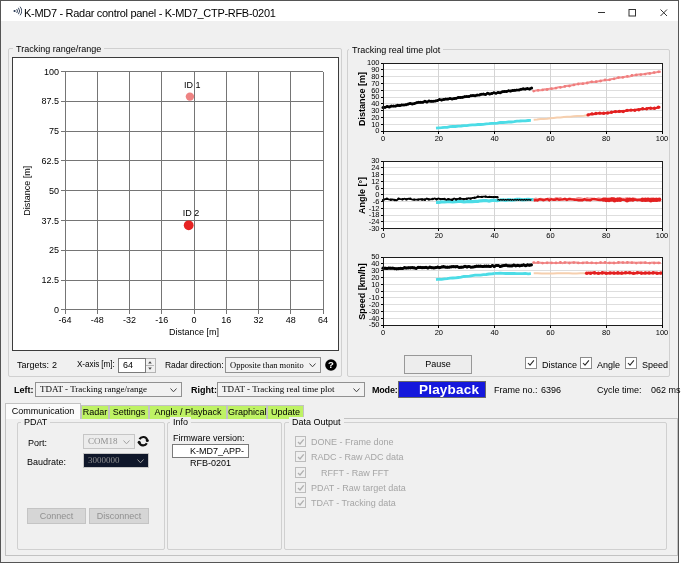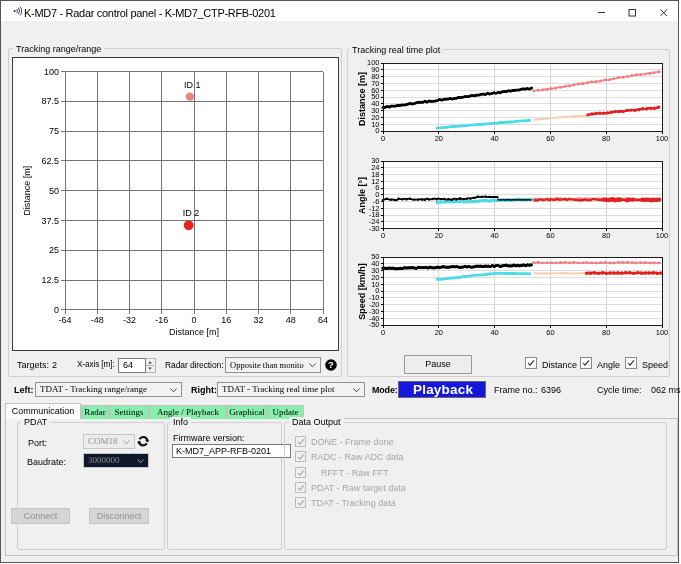--- a/index.html
+++ b/index.html
@@ -7,21 +7,21 @@
 .win { position:absolute; left:0; top:0; width:679px; height:563px; border:1px solid #555; background:#f0f0f0; }
 .titlebar { position:absolute; left:0; top:0; width:677px; height:20px; background:#fff; }
 .grouplab { position:absolute; font-size:9px; color:#000; background:#f0f0f0; padding:0 3px; z-index:2; }
 .groupbox { position:absolute; border:1px solid #d0d0d0; border-radius:2px; }
 .combo { position:absolute; background:#f2f2f2; border:1px solid #919191; font-size:9px; padding-left:4px; white-space:nowrap; overflow:hidden;font-family:Liberation Serif, serif; }
 .combo svg { position:absolute; right:4px; top:50%; margin-top:-2px; }
 .lbl { position:absolute; white-space:nowrap; }
 .cb { position:absolute; width:12px; height:12px; background:#fff; border:1px solid #8b8b8b; }
 .cb svg { position:absolute; left:0; top:0; }
 .cbg { position:absolute; width:11px; height:11px; background:#f0f0f0; border:1px solid #bcbcbc; }
-.tab { position:absolute; top:404px; height:14px; background:#86efac; border:1px solid #c2c2c2; border-bottom:none; text-align:center; line-height:13px;font-family:Liberation Serif, serif; }
+.tab { position:absolute; top:404px; height:14px; background:#bef264; border:1px solid #c2c2c2; border-bottom:none; text-align:center; line-height:13px; }
 </style></head>
 <body>
 <div class="win">
   <div class="titlebar"></div>
   <svg class="abs" style="left:12px;top:5px" width="9" height="10" xmlns="http://www.w3.org/2000/svg">
     <circle cx="1.6" cy="5" r="1.1" fill="#24344f"></circle>
     <path d="M3.7 3 A3.2 3.2 0 0 1 3.7 7 M5.4 1.8 A5.2 5.2 0 0 1 5.4 8.2 M7.1 0.7 A7 7 0 0 1 7.1 9.3" stroke="#24344f" stroke-width="0.9" fill="none"></path>
   </svg>
   <div class="title abs" style="left:23px;top:6px;font-size:11px;letter-spacing:-0.3px">K-MD7 - Radar control panel - K-MD7_CTP-RFB-0201</div>
   <svg class="abs" style="left:594px;top:4px" width="76" height="14" xmlns="http://www.w3.org/2000/svg" stroke="#333" stroke-width="1" fill="none">
@@ -627,21 +627,21 @@
 
   <div class="lbl" style="left:13px;top:384px;font-weight:bold">Left:</div>
   <div class="combo" style="left:34px;top:381px;width:147px;height:15px;line-height:13px">TDAT - Tracking range/range<svg width="7" height="5" xmlns="http://www.w3.org/2000/svg">
         <polyline points="0.5,0.5 3.5,3.8 6.5,0.5" fill="none" stroke="#444" stroke-width="1"></polyline>
       </svg></div>
   <div class="lbl" style="left:190px;top:384px;font-weight:bold">Right:</div>
   <div class="combo" style="left:216px;top:381px;width:148px;height:15px;line-height:13px">TDAT - Tracking real time plot<svg width="7" height="5" xmlns="http://www.w3.org/2000/svg">
         <polyline points="0.5,0.5 3.5,3.8 6.5,0.5" fill="none" stroke="#444" stroke-width="1"></polyline>
       </svg></div>
   <div class="lbl" style="left:371px;top:384px;font-weight:bold;letter-spacing:-0.2px">Mode:</div>
-  <div class="abs" style="left:397px;top:380px;width:88px;height:17px;background:#1518dc;border:1px solid #6a6a6a;color:#fff;font-weight:bold;line-height:15px;padding-left:14px;font-size:13.5px;letter-spacing:0.2px">Playback</div>
+  <div class="abs" style="left:397px;top:380px;width:88px;height:17px;background:#1518dc;border:1px solid #6a6a6a;color:#fff;font-weight:bold;line-height:15px;padding-left:20px;font-size:13.5px;letter-spacing:0.2px">Playback</div>
   <div class="lbl" style="left:493px;top:384px">Frame no.:</div>
   <div class="lbl" style="left:540px;top:384px">6396</div>
   <div class="lbl" style="left:596px;top:384px">Cycle time:</div>
   <div class="lbl" style="left:650px;top:384px">062 ms</div>
 
   <div class="abs" style="left:4px;top:417px;width:673px;height:138px;border:1px solid #c2c2c2;background:#f0f0f0"></div>
   <div class="abs" style="left:4px;top:402px;width:76px;height:16px;background:#fbfbfb;border:1px solid #c2c2c2;border-bottom:none;text-align:center;line-height:15px;z-index:3">Communication</div>
   <div class="tab" style="left:80px;width:28px">Radar</div>
   <div class="tab" style="left:108px;width:40px">Settings</div>
   <div class="tab" style="left:148px;width:78px">Angle / Playback</div>
@@ -657,27 +657,27 @@
   <svg class="abs" style="left:135.5px;top:434px" width="13" height="13" xmlns="http://www.w3.org/2000/svg">
     <path d="M 2.56 4.1 A 4.2 4.2 0 0 1 10.15 4.76" stroke="#111" stroke-width="2.2" fill="none"></path>
     <path d="M 9.84 8.3 A 4.2 4.2 0 0 1 2.25 7.64" stroke="#111" stroke-width="2.2" fill="none"></path>
     <circle cx="10.3" cy="5.4" r="1.5" fill="#111"></circle>
     <circle cx="2.15" cy="7.2" r="1.5" fill="#111"></circle>
   </svg>
   <div class="lbl" style="left:26px;top:456px">Baudrate:</div>
   <div class="combo" style="left:82px;top:452px;width:66px;height:15px;line-height:13px;background:#0f172a;border-color:#c6c6c6;color:#8f8f8f">3000000<svg width="7" height="5" xmlns="http://www.w3.org/2000/svg">
         <polyline points="0.5,0.5 3.5,3.8 6.5,0.5" fill="none" stroke="#a0a0a0" stroke-width="1"></polyline>
       </svg></div>
-  <div class="abs" style="left:10px;top:507px;width:59px;height:16px;background:#d6d6d6;border:1px solid #c4c4c4;text-align:center;line-height:15px;color:#909090">Connect</div>
+  <div class="abs" style="left:26px;top:507px;width:59px;height:16px;background:#d6d6d6;border:1px solid #c4c4c4;text-align:center;line-height:15px;color:#909090">Connect</div>
   <div class="abs" style="left:88px;top:507px;width:60px;height:16px;background:#d6d6d6;border:1px solid #c4c4c4;text-align:center;line-height:15px;color:#909090">Disconnect</div>
 
   <div class="groupbox" style="left:166px;top:421px;width:115px;height:128px"></div>
   <div class="grouplab" style="left:169px;top:416px">Info</div>
   <div class="lbl" style="left:172px;top:432px">Firmware version:</div>
-  <div class="abs" style="left:171px;top:443px;width:119px;height:14px;background:#fff;border:1px solid #7a7a7a;line-height:12px;padding-left:3px;font-size:9px">K-MD7_APP-RFB-0201</div>
+  <div class="abs" style="left:171px;top:443px;width:77px;height:14px;background:#fff;border:1px solid #7a7a7a;line-height:12px;padding-left:17px;font-size:9px">K-MD7_APP-RFB-0201</div>
 
   <div class="groupbox" style="left:283px;top:421px;width:383px;height:128px"></div>
   <div class="grouplab" style="left:288px;top:416px">Data Output</div>
   <div class="cbg" style="left:294px;top:435px"><svg width="10" height="10" xmlns="http://www.w3.org/2000/svg">
         <path d="M2 5 L4 7 L7.7 2.3" stroke="#b0b0b0" stroke-width="1.3" fill="none"></path>
       </svg></div>
   <div class="lbl" style="left:310px;top:436px;color:#a5a5a5">DONE - Frame done</div>
   <div class="cbg" style="left:294px;top:450px"><svg width="10" height="10" xmlns="http://www.w3.org/2000/svg">
         <path d="M2 5 L4 7 L7.7 2.3" stroke="#b0b0b0" stroke-width="1.3" fill="none"></path>
       </svg></div>

